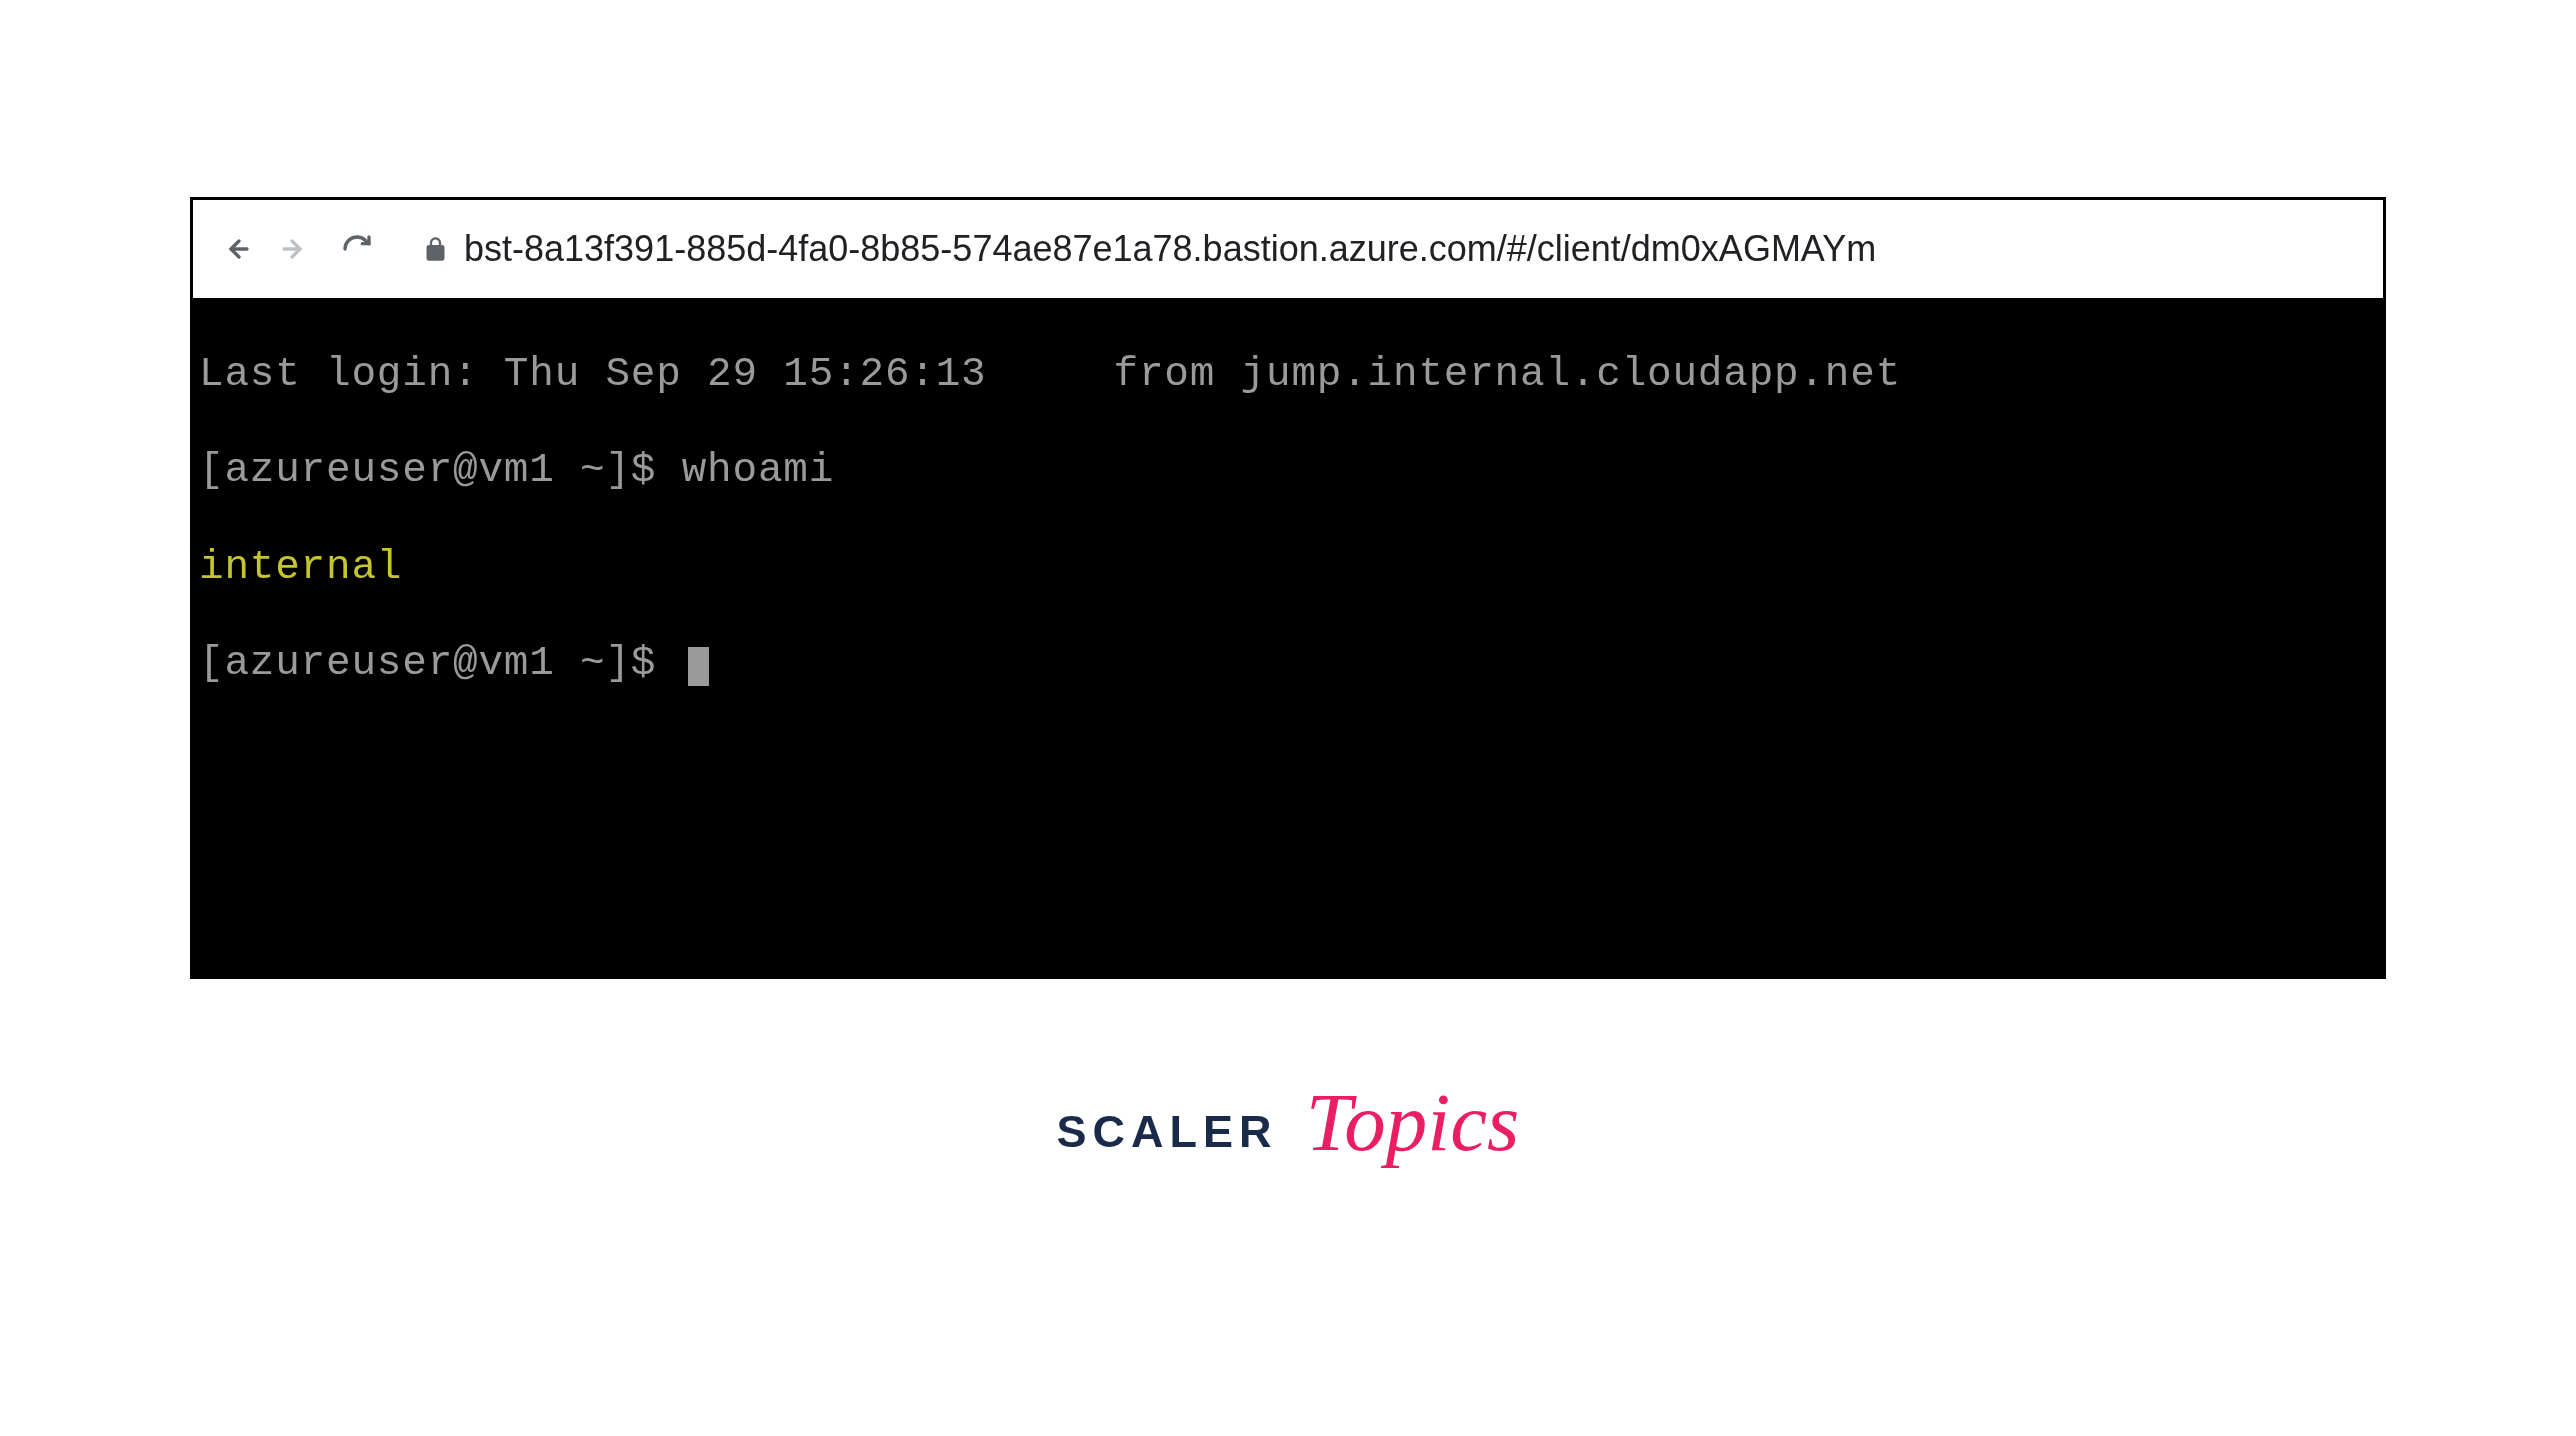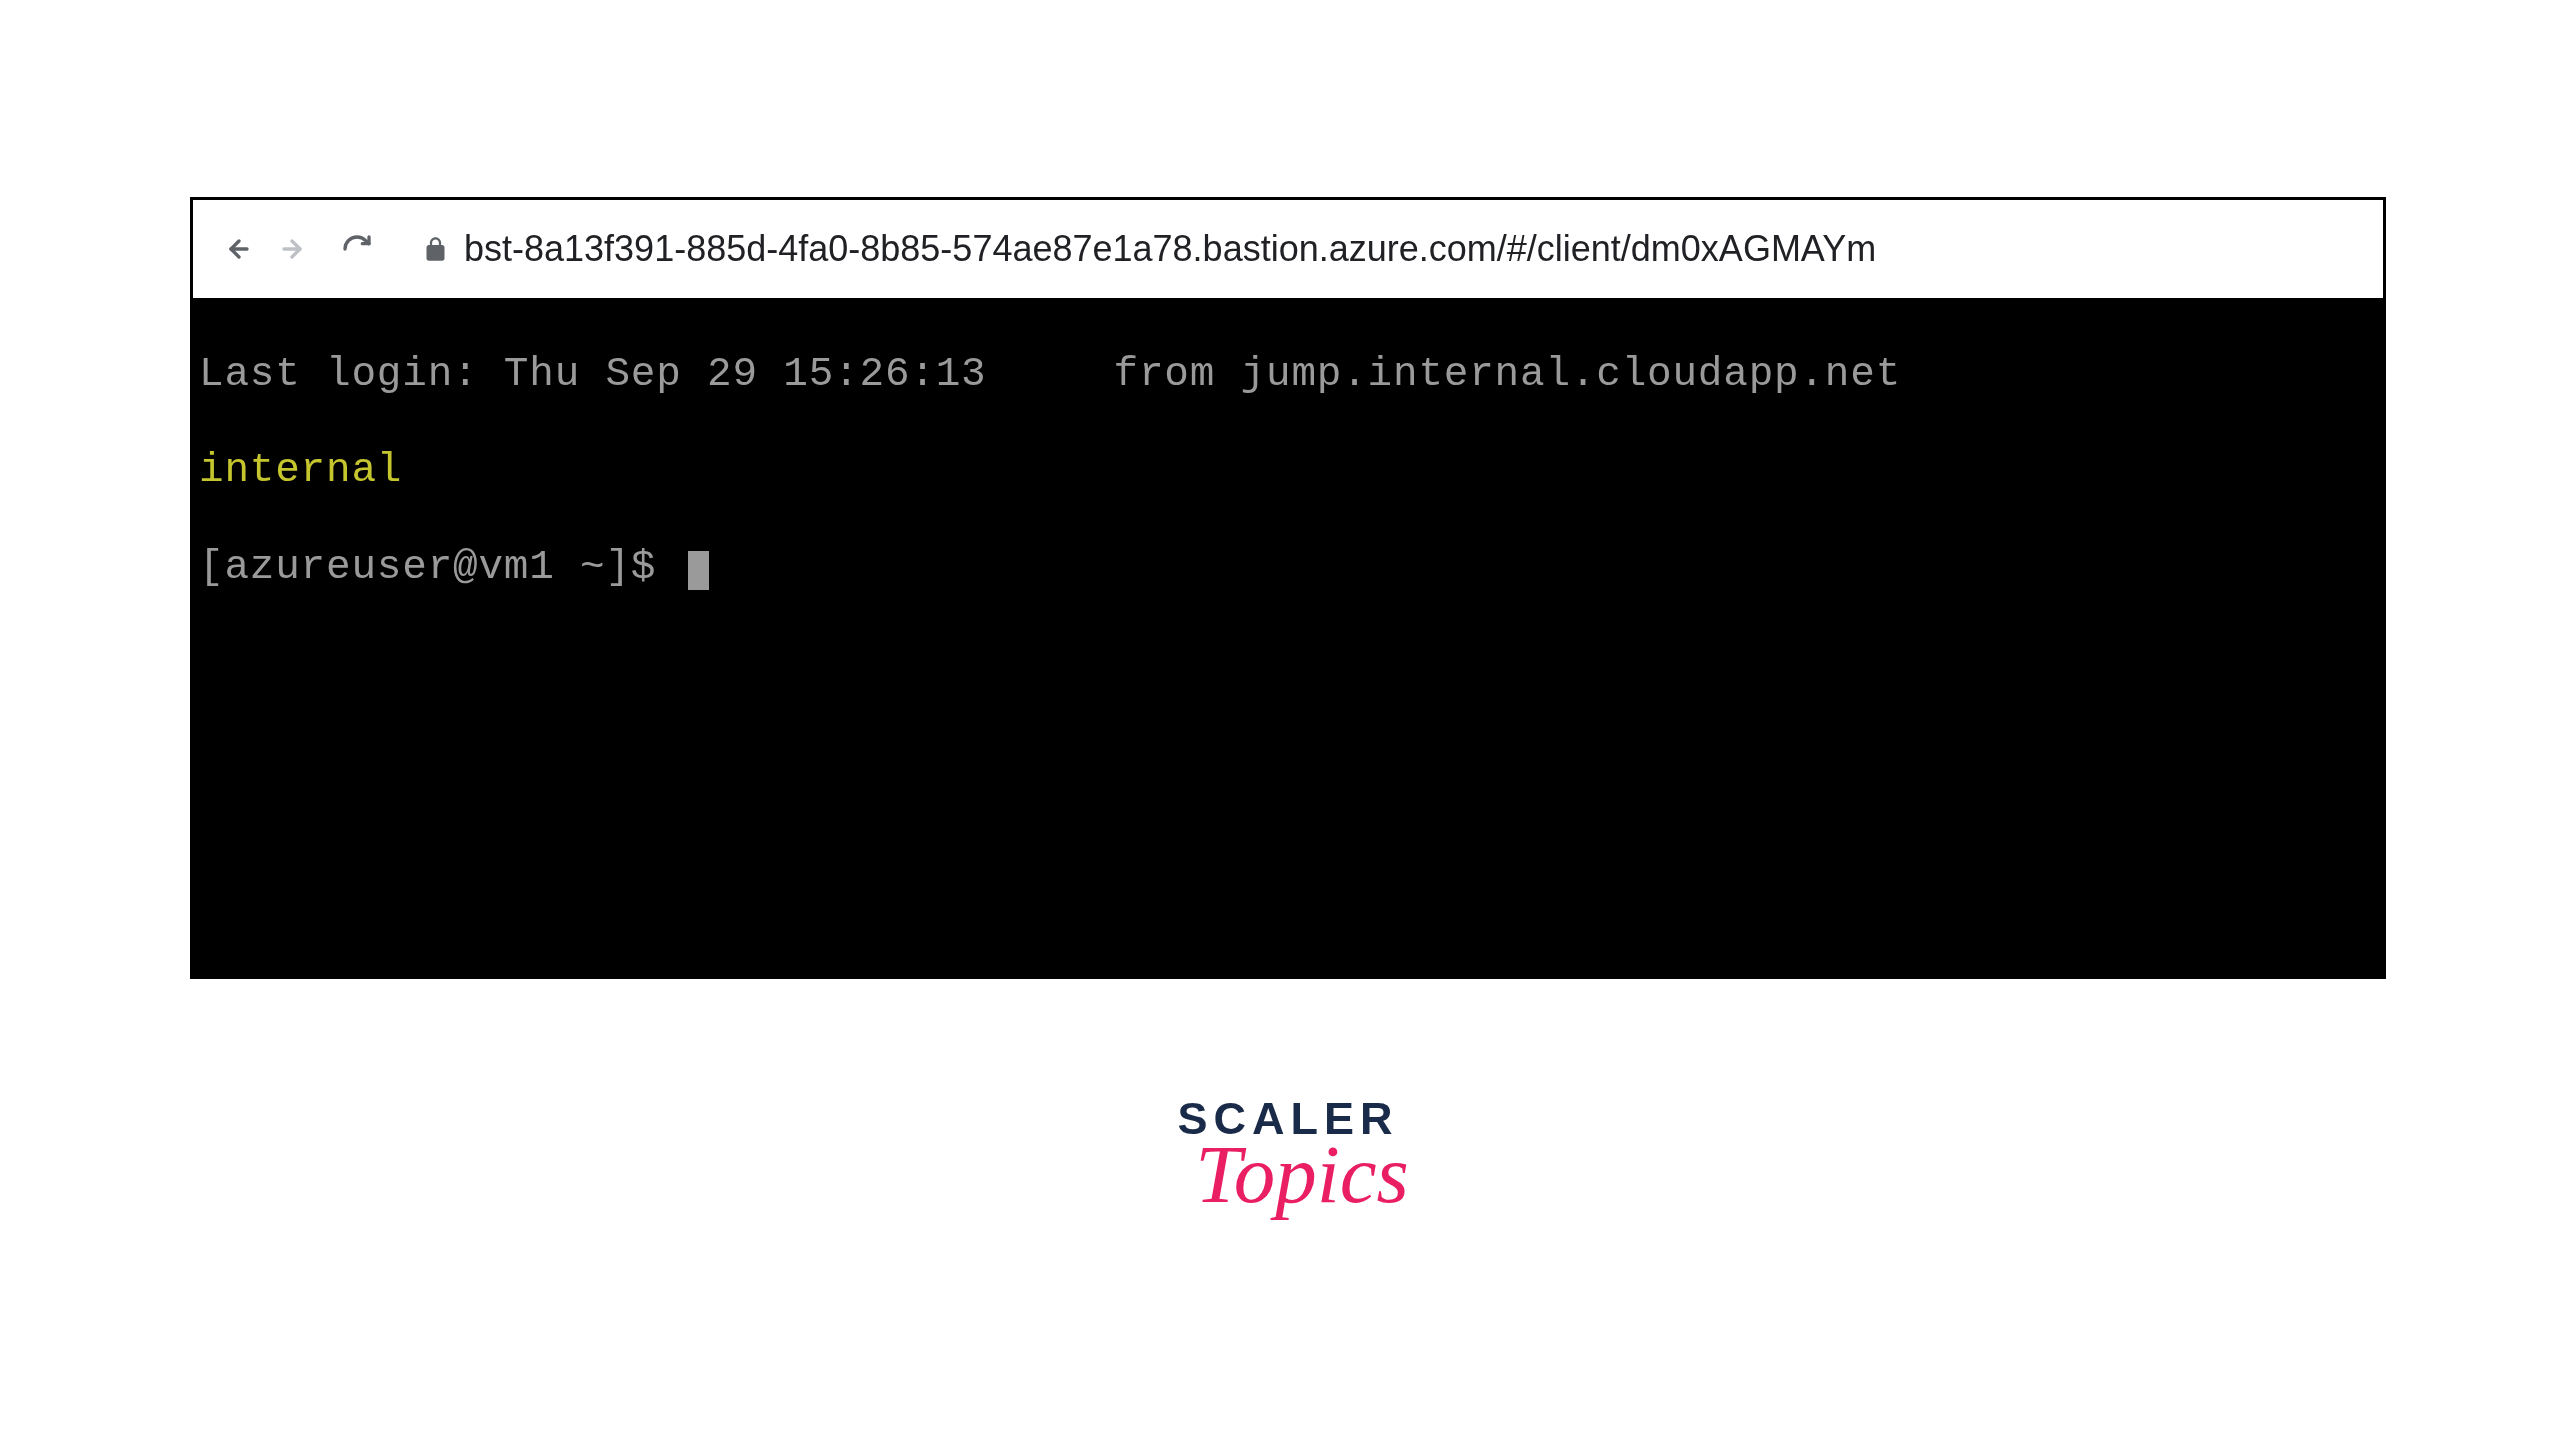--- a/index.html
+++ b/index.html
@@ -106,21 +106,21 @@
       width: 21px;
       height: 39px;
       background: #9a9a9a;
       vertical-align: text-bottom;
       margin-left: 6px;
     }
     
     .logo-container {
       margin-top: 114px;
       display: flex;
-      flex-direction: column;
+      flex-direction: row;
       align-items: center;
       position: relative;
     }
     
     .logo-scaler {
       font-size: 45px;
       font-weight: 900;
       color: #1a2b4a;
       letter-spacing: 6px;
       font-family: Arial, sans-serif;
@@ -166,20 +166,21 @@
         <svg viewBox="0 0 24 24" fill="currentColor">
           <path d="M18 8h-1V6c0-2.76-2.24-5-5-5S7 3.24 7 6v2H6c-1.1 0-2 .9-2 2v10c0 1.1.9 2 2 2h12c1.1 0 2-.9 2-2V10c0-1.1-.9-2-2-2zM9 6c0-1.66 1.34-3 3-3s3 1.34 3 3v2H9V6z"></path>
         </svg>
       </span>
       <span class="url-text">bst-8a13f391-885d-4fa0-8b85-574ae87e1a78.bastion.azure.com/#/client/dm0xAGMAYm</span>
     </div>
   </div>
 
   <div class="terminal">
     <div class="terminal-line"><span>Last login: Thu Sep 29 15:26:13</span>     <span>from jump.internal.cloudapp.net</span></div>
+    <div class="terminal-line"><span>[azureuser@vm1 ~]$ </span><span>whoami</span></div>
     <div class="terminal-line terminal-output">internal</div>
     <div class="terminal-line"><span>[azureuser@vm1 ~]$ </span><span class="terminal-cursor"></span></div>
   </div>
 </div>
 
 <div class="logo-container">
   <div class="logo-scaler">SCALER</div>
   <div class="logo-topics">Topics</div>
 </div>
 

